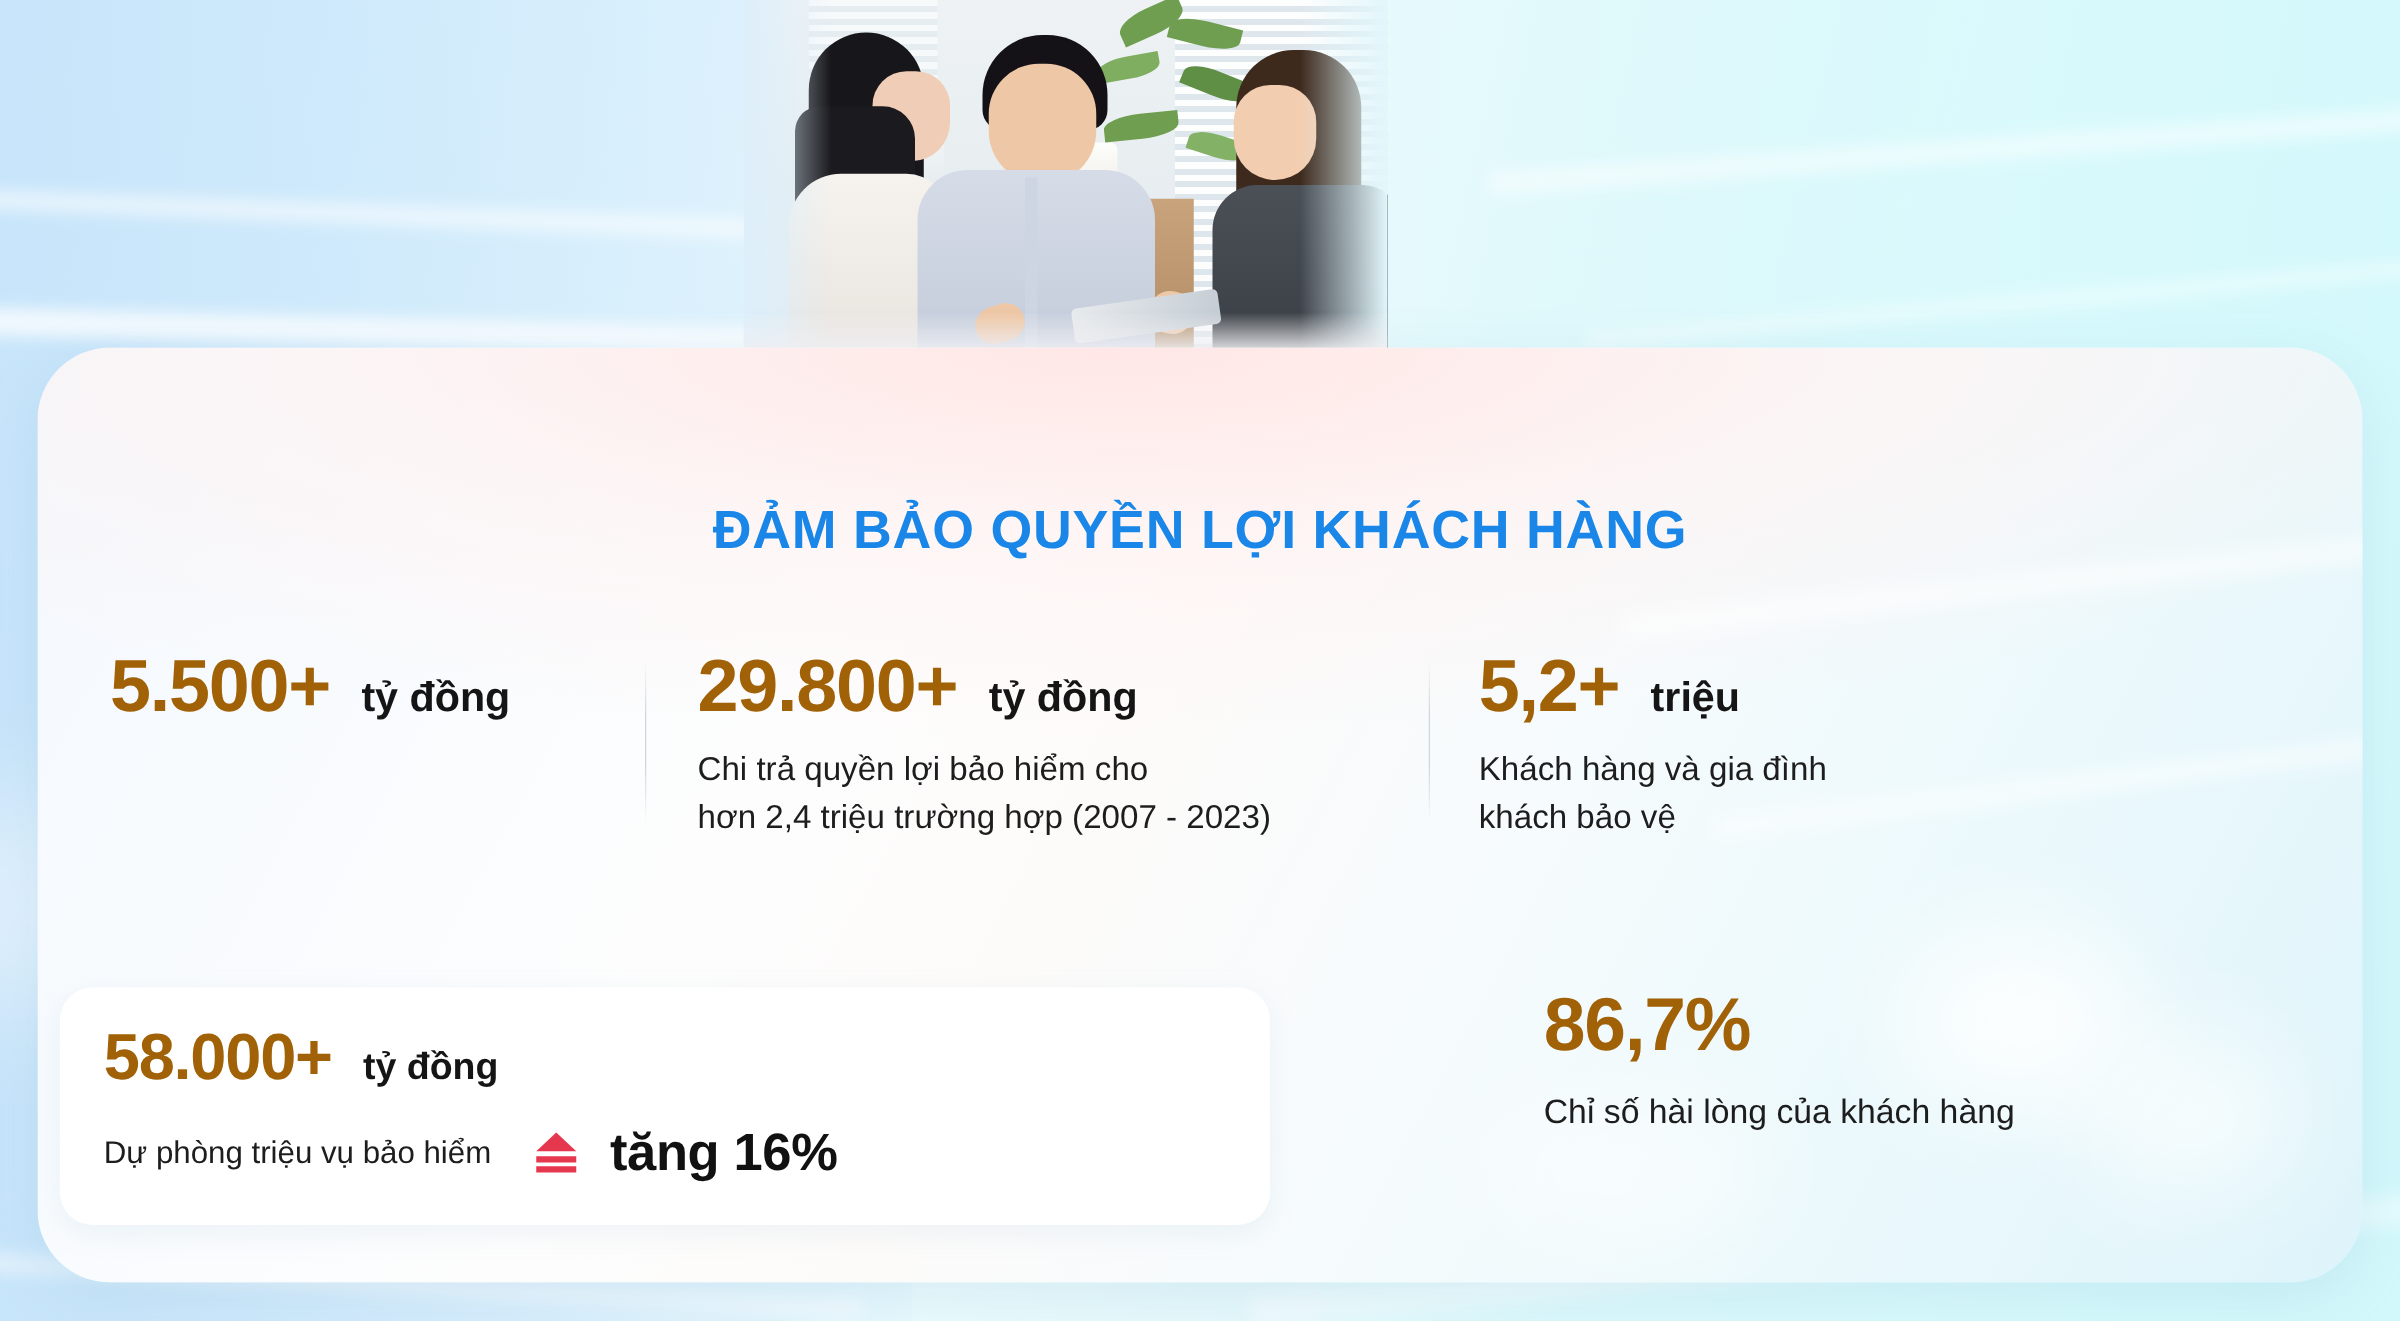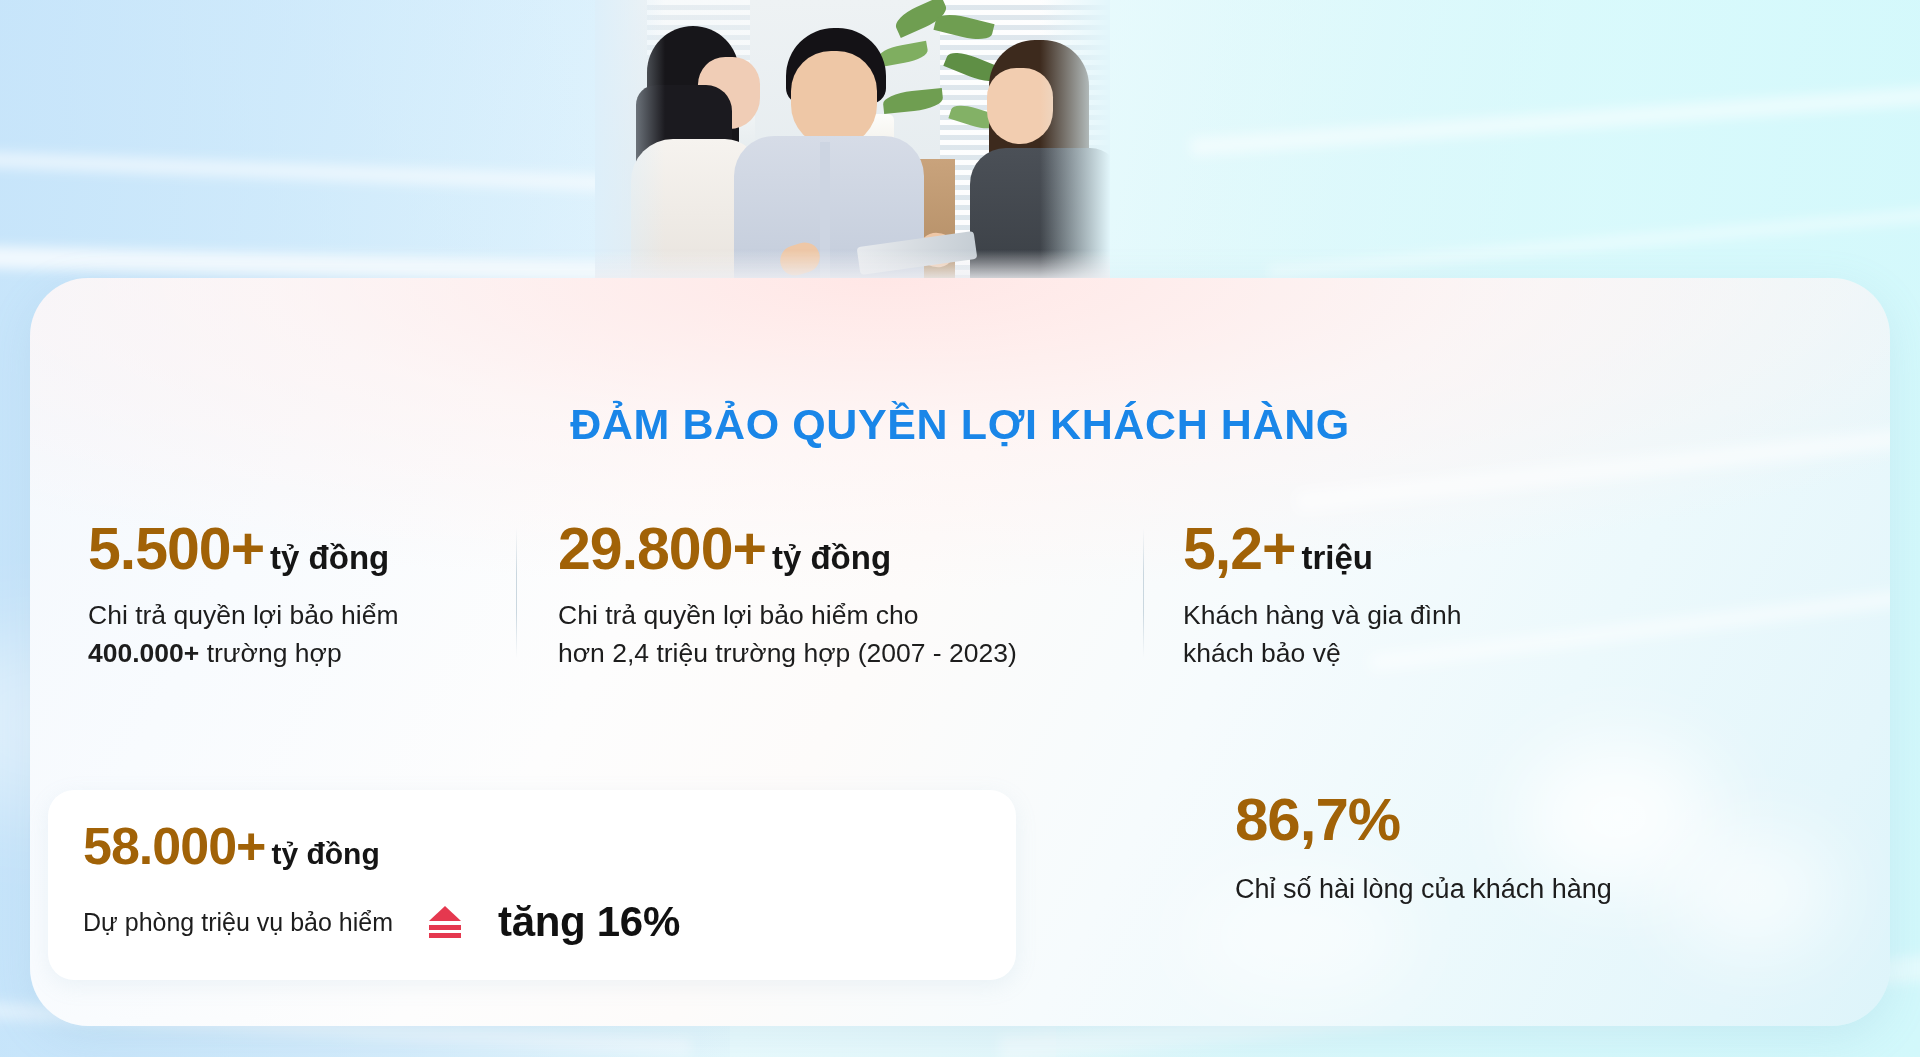--- a/index.html
+++ b/index.html
@@ -142,21 +142,21 @@
     color:#1a86e8;
     text-shadow:0 1px 0 rgba(255,255,255,.6);
   }
 
   
   .row { position:absolute; }
   .stat-figure { white-space:nowrap; line-height:1; }
   .big-num {
     color:#a16207; font-weight:700; font-size:59px; letter-spacing:-1px;
   }
-  .unit { color:#151515; font-weight:700; font-size:33px; margin-left:6px; }
+  .unit { color:#151515; font-weight:700; font-size:33px; margin-left:25px; }
   .desc { color:#1d1d1d; font-size:26.5px; line-height:1.45; margin-top:17px; white-space:nowrap; }
   .desc b { font-weight:700; }
 
   #row1 { top:520px; left:0; width:100%; height:180px; }
   #col1 { position:absolute; left:88px; top:0; }
   #col2 { position:absolute; left:558px; top:0; }
   #col3 { position:absolute; left:1183px; top:0; }
   .divider {
     position:absolute; top:8px; width:1px; height:130px;
     background:linear-gradient(180deg,rgba(190,205,215,0) 0%,rgba(186,203,214,.75) 35%,rgba(186,203,214,.75) 65%,rgba(190,205,215,0) 100%);
@@ -171,21 +171,21 @@
     box-shadow:0 6px 22px rgba(140,175,200,.13);
   }
   #wc-figure { position:absolute; left:35px; top:30px; }
   #wc-figure .big-num { font-size:52px; }
   #wc-figure .unit { font-size:30px; }
   #wc-bottom {
     position:absolute; left:35px; top:108px; right:24px;
     display:flex; align-items:center; gap:32px;
   }
   #wc-desc { font-size:25px; color:#1d1d1d; white-space:nowrap; }
-  #growth { display:flex; align-items:center; gap:33px; }
+  #growth { display:flex; align-items:center; gap:23px; }
   #growth-icon { width:40px; height:40px; display:block; }
   #growth-text { font-size:42px; font-weight:700; color:#111; white-space:nowrap; letter-spacing:-.3px; }
 
   
   #row2right { position:absolute; left:1235px; top:790px; }
   #row2right .big-num { font-size:60px; }
   #row2right .desc { font-size:27px; margin-top:20px; }
 </style>
 </head>
 <body>
@@ -263,24 +263,20 @@
 
 <div id="row1" class="row">
 
   <div class="divider" id="div1"></div>
   <div class="divider" id="div2"></div>
 
   <div id="col1">
     <div class="stat-figure">
       <span class="big-num">5.500+</span><span class="unit">tỷ đồng</span>
     </div>
-    <div class="desc">
-      <div>Chi trả quyền lợi bảo hiểm</div>
-      <div><b>400.000+</b><span> trường hợp</span></div>
-    </div>
   </div>
 
   <div id="col2">
     <div class="stat-figure">
       <span class="big-num">29.800+</span><span class="unit">tỷ đồng</span>
     </div>
     <div class="desc">
       <div>Chi trả quyền lợi bảo hiểm cho</div>
       <div><b></b><span>hơn 2,4 triệu trường hợp (2007 - 2023)</span></div>
     </div>

